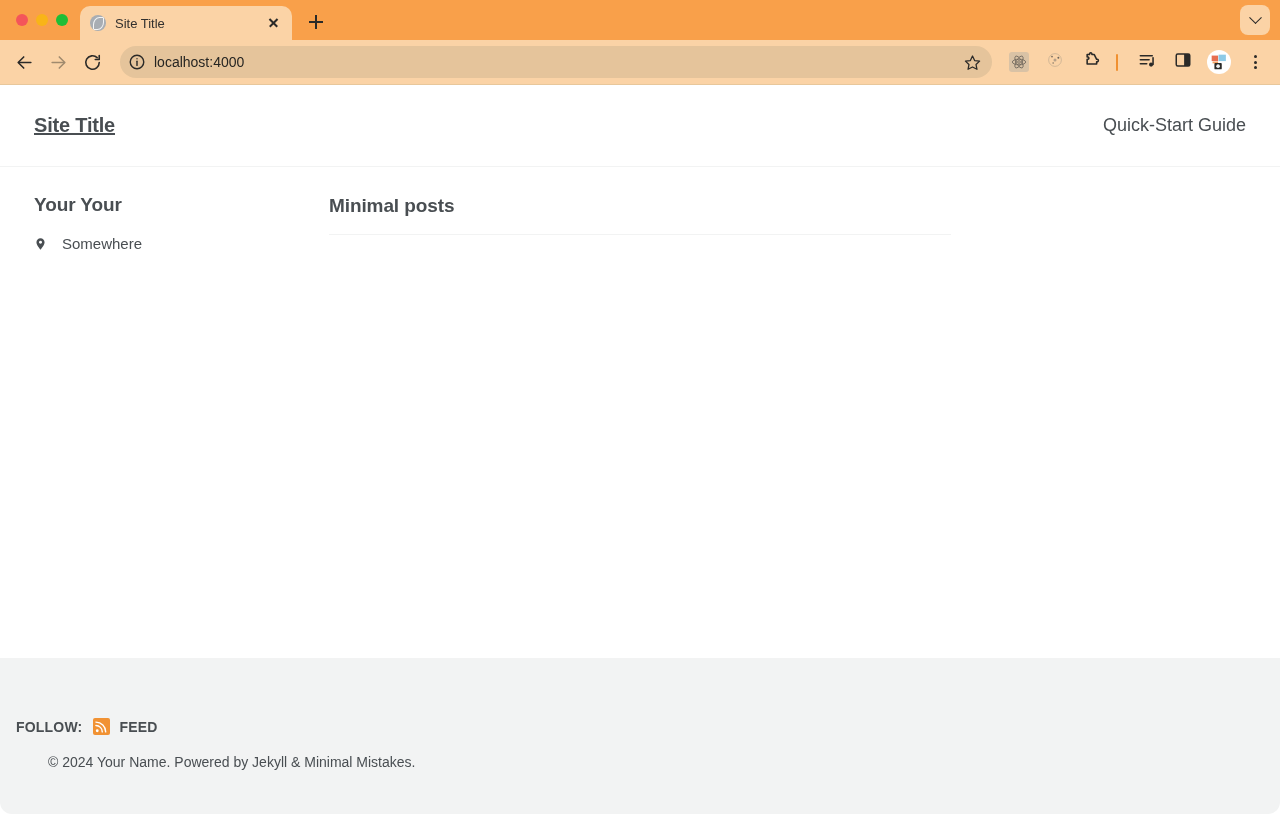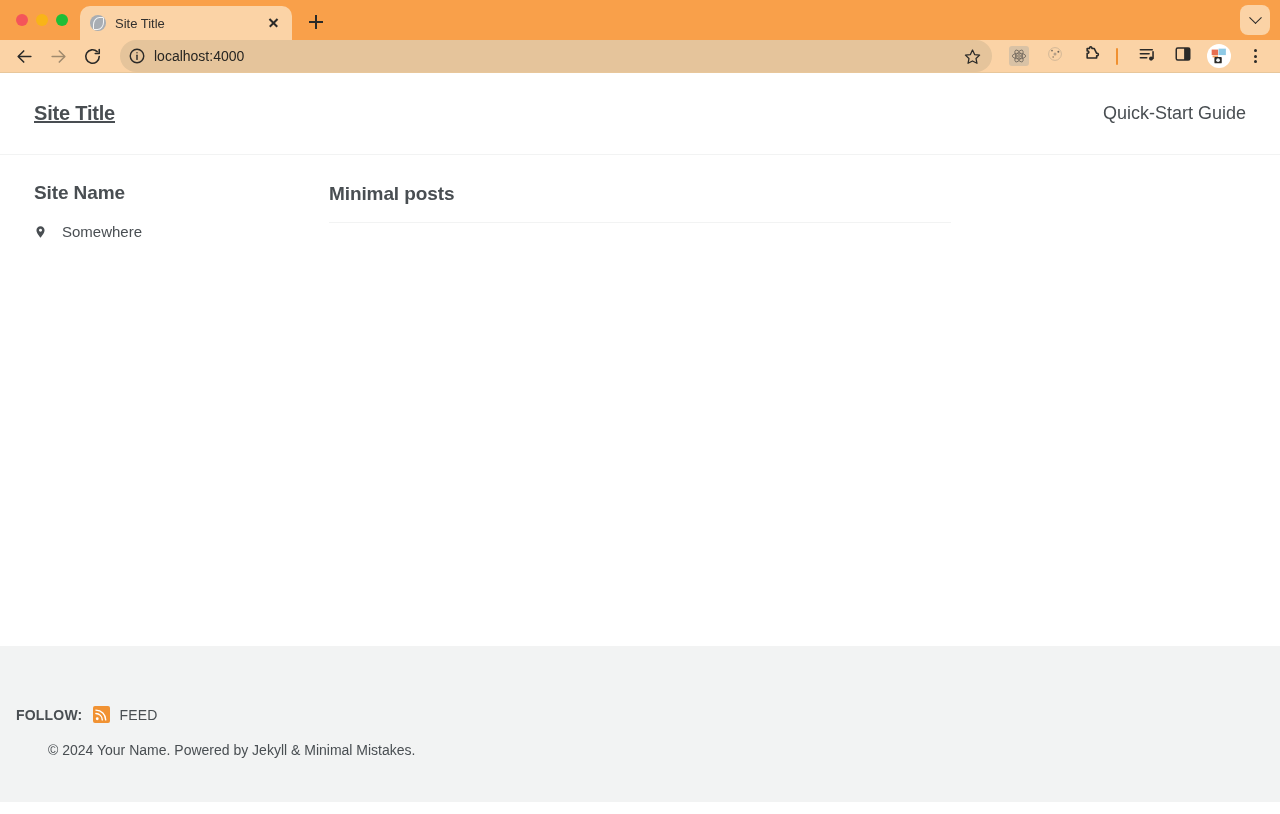--- a/index.html
+++ b/index.html
@@ -122,21 +122,21 @@
   }
   .chev {
     width: 9px; height: 9px;
     border-right: 1.9px solid #2b2a28;
     border-bottom: 1.9px solid #2b2a28;
     transform: rotate(45deg) translate(-2px,-2px);
   }
 
   
   .toolbar {
-    height: 33px;
+    height: 45px;
     background: #FBD3A6;
     display: flex;
     align-items: center;
     padding: 0 10px 0 8px;
     gap: 2px;
     border-bottom: 1px solid #e8c79b;
   }
   .nav-btn {
     width: 32px; height: 32px;
     flex: 0 0 32px;
@@ -350,21 +350,21 @@
     background: #F19233;
     border-radius: 2px;
     display: flex;
     align-items: flex-end;
     justify-content: flex-start;
     padding: 2px;
     flex: 0 0 17px;
   }
   .feed-label {
     font-size: 14px;
-    font-weight: normal;
+    font-weight: bold;
     color: #494e52;
     letter-spacing: 0.2px;
   }
   .copyright {
     font-size: 14px;
     color: #494e52;
     margin-left: 32px;
   }
 </style>
 </head>
@@ -512,21 +512,21 @@
     <header class="masthead">
       <a class="site-title" href="#">Site Title</a>
       <nav class="top-nav">
         <a href="#">Quick-Start Guide</a>
       </nav>
     </header>
 
     <div class="content">
 
       <aside class="sidebar">
-        <h3 class="author-name">Site Name</h3>
+        <h3 class="author-name">Your Your</h3>
 
 
         <div class="author-meta">
           <span class="pin-icon">
             <svg width="13" height="16" viewBox="0 0 24 24" fill="#494e52">
               <path d="M12 1.5c-4.2 0-7.5 3.3-7.5 7.4 0 5.6 7.5 13.6 7.5 13.6s7.5-8 7.5-13.6c0-4.1-3.3-7.4-7.5-7.4z"></path>
               <circle cx="12" cy="8.8" r="2.7" fill="#ffffff"></circle>
             </svg>
           </span>
           <span>Somewhere</span>

